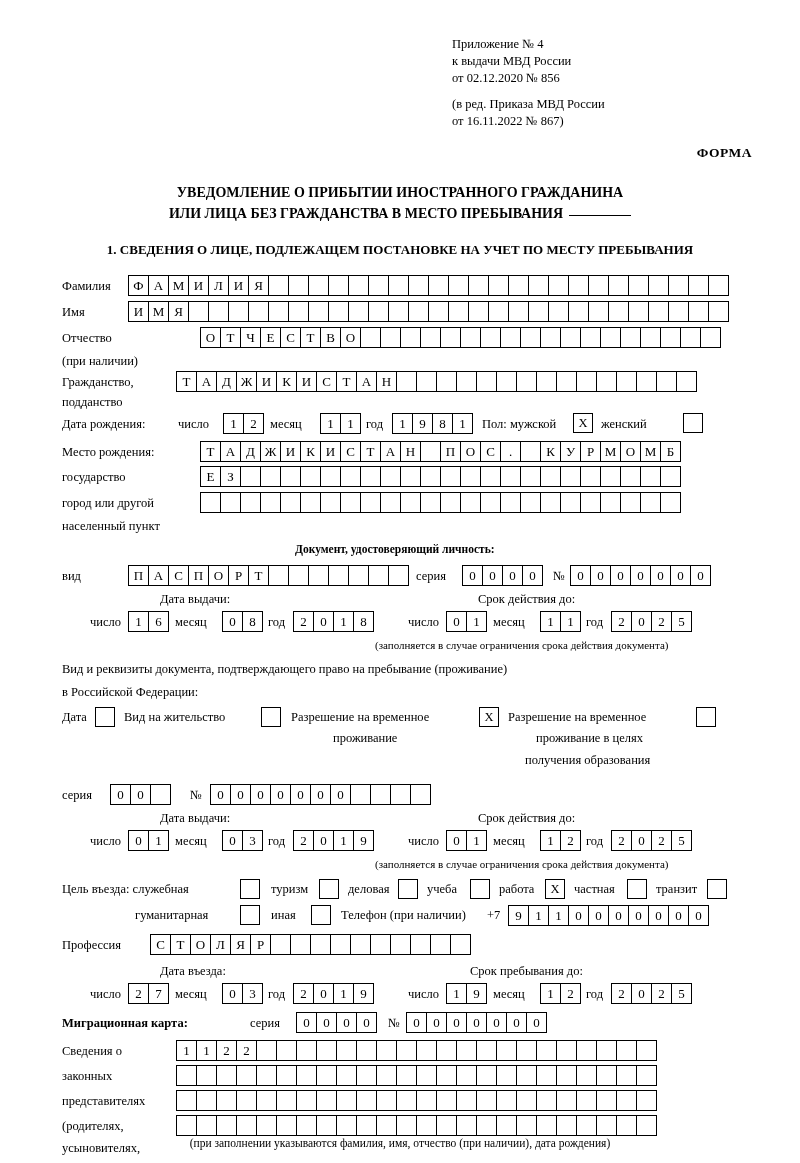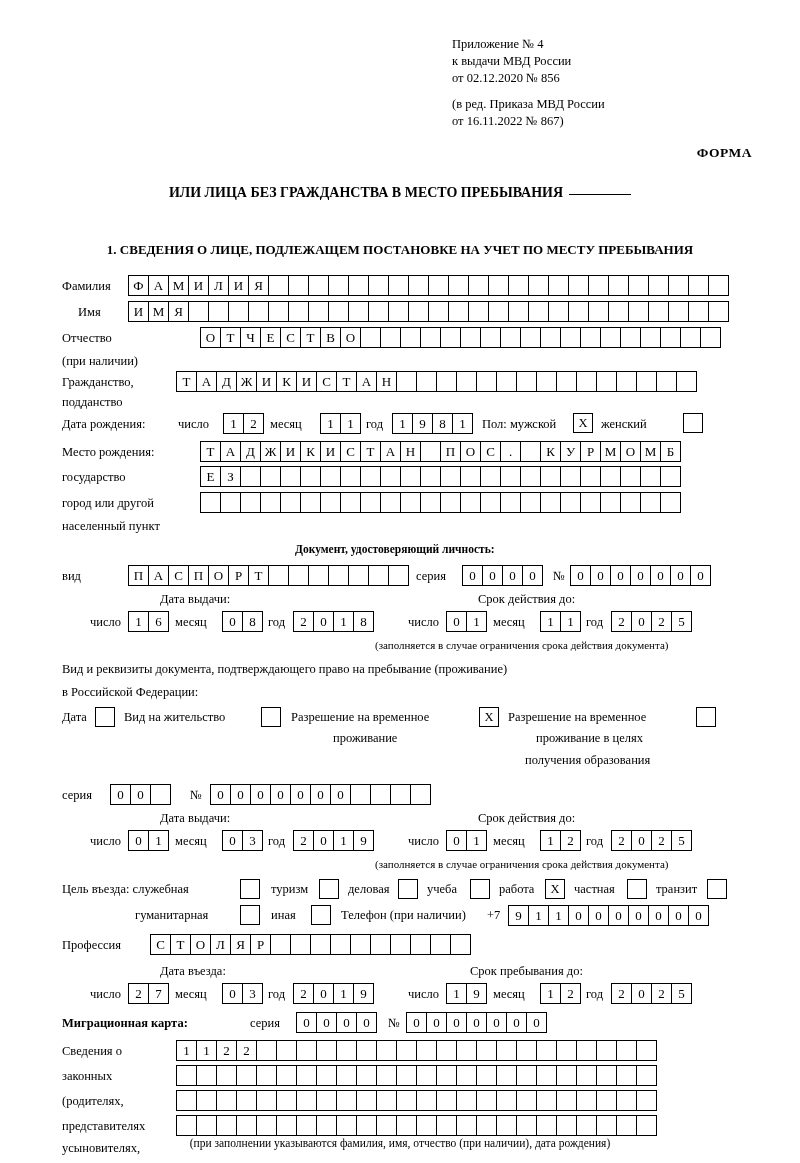--- a/index.html
+++ b/index.html
@@ -108,20 +108,21 @@
     </div>
     <div class="blk">
       <div>(в ред. Приказа МВД России</div>
       <div>от 16.11.2022 № 867)</div>
     </div>
   </div>
 
   <div class="forma">ФОРМА</div>
 
   <div class="title">
+    <div>УВЕДОМЛЕНИЕ О ПРИБЫТИИ ИНОСТРАННОГО ГРАЖДАНИНА</div>
     <div><span class="l2">ИЛИ ЛИЦА БЕЗ ГРАЖДАНСТВА В МЕСТО ПРЕБЫВАНИЯ</span><span class="rule"></span></div>
   </div>
 
   <div class="section1">1. СВЕДЕНИЯ О ЛИЦЕ, ПОДЛЕЖАЩЕМ ПОСТАНОВКЕ НА УЧЕТ ПО МЕСТУ ПРЕБЫВАНИЯ</div>
 
   <div class="body">
 
     <div class="row" style="height:26px;">
       <span class="lbl" style="left:62px; top:4px;">Фамилия</span>
       <div class="cells" id="cells-surname" style="left:128px; top:0;">
@@ -152,21 +153,21 @@
           <div class="cell"></div>
           <div class="cell"></div>
           <div class="cell"></div>
           <div class="cell"></div>
           <div class="cell"></div>
           <div class="cell"></div>
         </div>
     </div>
 
     <div class="row" style="height:26px;">
-      <span class="lbl" style="left:62px; top:4px;margin-left:16px;">Имя</span>
+      <span class="lbl" style="left:62px; top:4px;">Имя</span>
       <div class="cells" id="cells-name" style="left:128px; top:0;">
           <div class="cell">И</div>
           <div class="cell">М</div>
           <div class="cell">Я</div>
           <div class="cell"></div>
           <div class="cell"></div>
           <div class="cell"></div>
           <div class="cell"></div>
           <div class="cell"></div>
           <div class="cell"></div>
@@ -736,20 +737,49 @@
           <div class="cell"></div>
           <div class="cell"></div>
           <div class="cell"></div>
           <div class="cell"></div>
           <div class="cell"></div>
           <div class="cell"></div>
           <div class="cell"></div>
         </div>
     </div>
     <div class="row" style="height:25px;">
+      <span class="lbl" style="left:62px; top:4px;">представителях</span>
+      <div class="cells" id="cells-lr3" style="left:176px; top:0;">
+          <div class="cell"></div>
+          <div class="cell"></div>
+          <div class="cell"></div>
+          <div class="cell"></div>
+          <div class="cell"></div>
+          <div class="cell"></div>
+          <div class="cell"></div>
+          <div class="cell"></div>
+          <div class="cell"></div>
+          <div class="cell"></div>
+          <div class="cell"></div>
+          <div class="cell"></div>
+          <div class="cell"></div>
+          <div class="cell"></div>
+          <div class="cell"></div>
+          <div class="cell"></div>
+          <div class="cell"></div>
+          <div class="cell"></div>
+          <div class="cell"></div>
+          <div class="cell"></div>
+          <div class="cell"></div>
+          <div class="cell"></div>
+          <div class="cell"></div>
+          <div class="cell"></div>
+        </div>
+    </div>
+    <div class="row" style="height:25px;">
       <span class="lbl" style="left:62px; top:4px;">(родителях,</span>
       <div class="cells" id="cells-lr4" style="left:176px; top:0;">
           <div class="cell"></div>
           <div class="cell"></div>
           <div class="cell"></div>
           <div class="cell"></div>
           <div class="cell"></div>
           <div class="cell"></div>
           <div class="cell"></div>
           <div class="cell"></div>
@@ -764,49 +794,20 @@
           <div class="cell"></div>
           <div class="cell"></div>
           <div class="cell"></div>
           <div class="cell"></div>
           <div class="cell"></div>
           <div class="cell"></div>
           <div class="cell"></div>
           <div class="cell"></div>
         </div>
     </div>
-    <div class="row" style="height:25px;">
-      <span class="lbl" style="left:62px; top:4px;">представителях</span>
-      <div class="cells" id="cells-lr3" style="left:176px; top:0;">
-          <div class="cell"></div>
-          <div class="cell"></div>
-          <div class="cell"></div>
-          <div class="cell"></div>
-          <div class="cell"></div>
-          <div class="cell"></div>
-          <div class="cell"></div>
-          <div class="cell"></div>
-          <div class="cell"></div>
-          <div class="cell"></div>
-          <div class="cell"></div>
-          <div class="cell"></div>
-          <div class="cell"></div>
-          <div class="cell"></div>
-          <div class="cell"></div>
-          <div class="cell"></div>
-          <div class="cell"></div>
-          <div class="cell"></div>
-          <div class="cell"></div>
-          <div class="cell"></div>
-          <div class="cell"></div>
-          <div class="cell"></div>
-          <div class="cell"></div>
-          <div class="cell"></div>
-        </div>
-    </div>
     <div class="row" style="height:22px;">
       <span class="lbl" style="left:62px; top:1px;">усыновителях,</span>
     </div>
     <div class="row" style="height:22px;">
       
     </div>
 
   </div>
 
   <div class="foot">(при заполнении указываются фамилия, имя, отчество (при наличии), дата рождения)</div>

